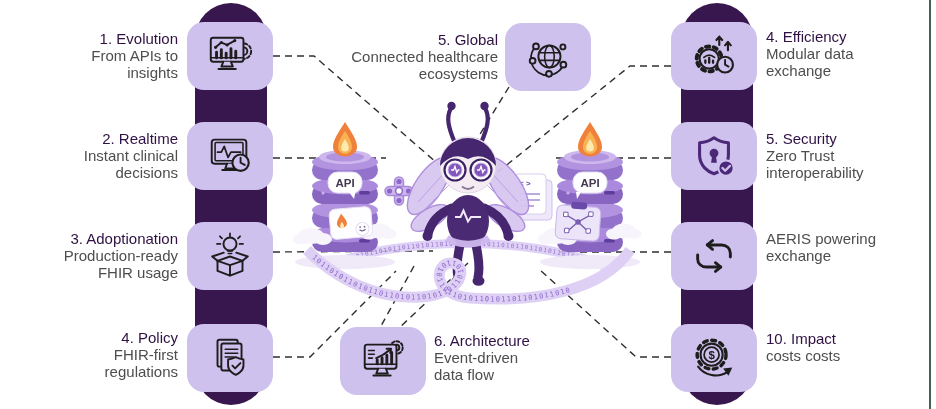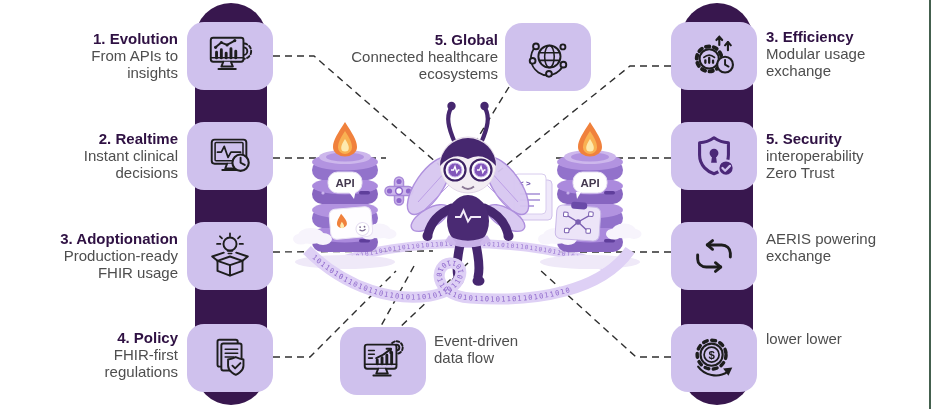--- a/index.html
+++ b/index.html
@@ -9,21 +9,21 @@
   }
   .edge-line{position:absolute;top:0;height:409px;width:2px;background:#44604e;left:929px;}
   .rail{position:absolute;top:3px;width:72px;height:402px;border-radius:36px;background:#38174e;}
   .rail.left{left:195px;} .rail.right{left:681px;}
   .scene{position:absolute;left:0;top:0;width:936px;height:409px;}
   .tile{
     position:absolute;width:86px;height:68px;border-radius:17px;background:#cfc1ed;
     display:flex;align-items:center;justify-content:center;
   }
   .lbl{position:absolute;font-size:15px;line-height:17px;color:#4e4e4e;white-space:nowrap;}
-  .lbl .t{font-weight:700;color:#2f1143;}
+  .lbl .t{font-weight:400;color:#2f1143;}
   .ra{text-align:right;}
   svg{display:block;}
 </style>
 </head>
 <body>
 
 <div id="canvas">
 
   <div class="rail left"></div>
   <div class="rail right"></div>
@@ -342,35 +342,37 @@
     <div class="t">4. Policy</div>
     <div>FHIR-first</div>
     <div>regulations</div>
   </div>
   <div class="lbl ra" style="top:31px;right:438px">
     <div class="t">5. Global</div>
     <div>Connected healthcare</div>
     <div>ecosystems</div>
   </div>
   <div class="lbl" style="top:332px;left:434px">
+    <div class="t">6. Architecture</div>
     <div>Event-driven</div>
     <div>data flow</div>
   </div>
   <div class="lbl" style="top:28px;left:766px">
-    <div class="t">3. Efficiency</div>
-    <div>Modular usage</div>
+    <div class="t">4. Efficiency</div>
+    <div>Modular data</div>
     <div>exchange</div>
   </div>
   <div class="lbl" style="top:130px;left:766px">
     <div class="t">5. Security</div>
+    <div>Zero Trust</div>
     <div>interoperability</div>
-    <div>Zero Trust</div>
   </div>
   <div class="lbl" style="top:230px;left:766px">
     <div>AERIS powering</div>
     <div>exchange</div>
   </div>
   <div class="lbl" style="top:330px;left:766px">
-    <div>lower lower</div>
+    <div class="t">10. Impact</div>
+    <div>costs costs</div>
   </div>
 
   <div class="edge-line"></div>
 </div>
 
 </body></html>

